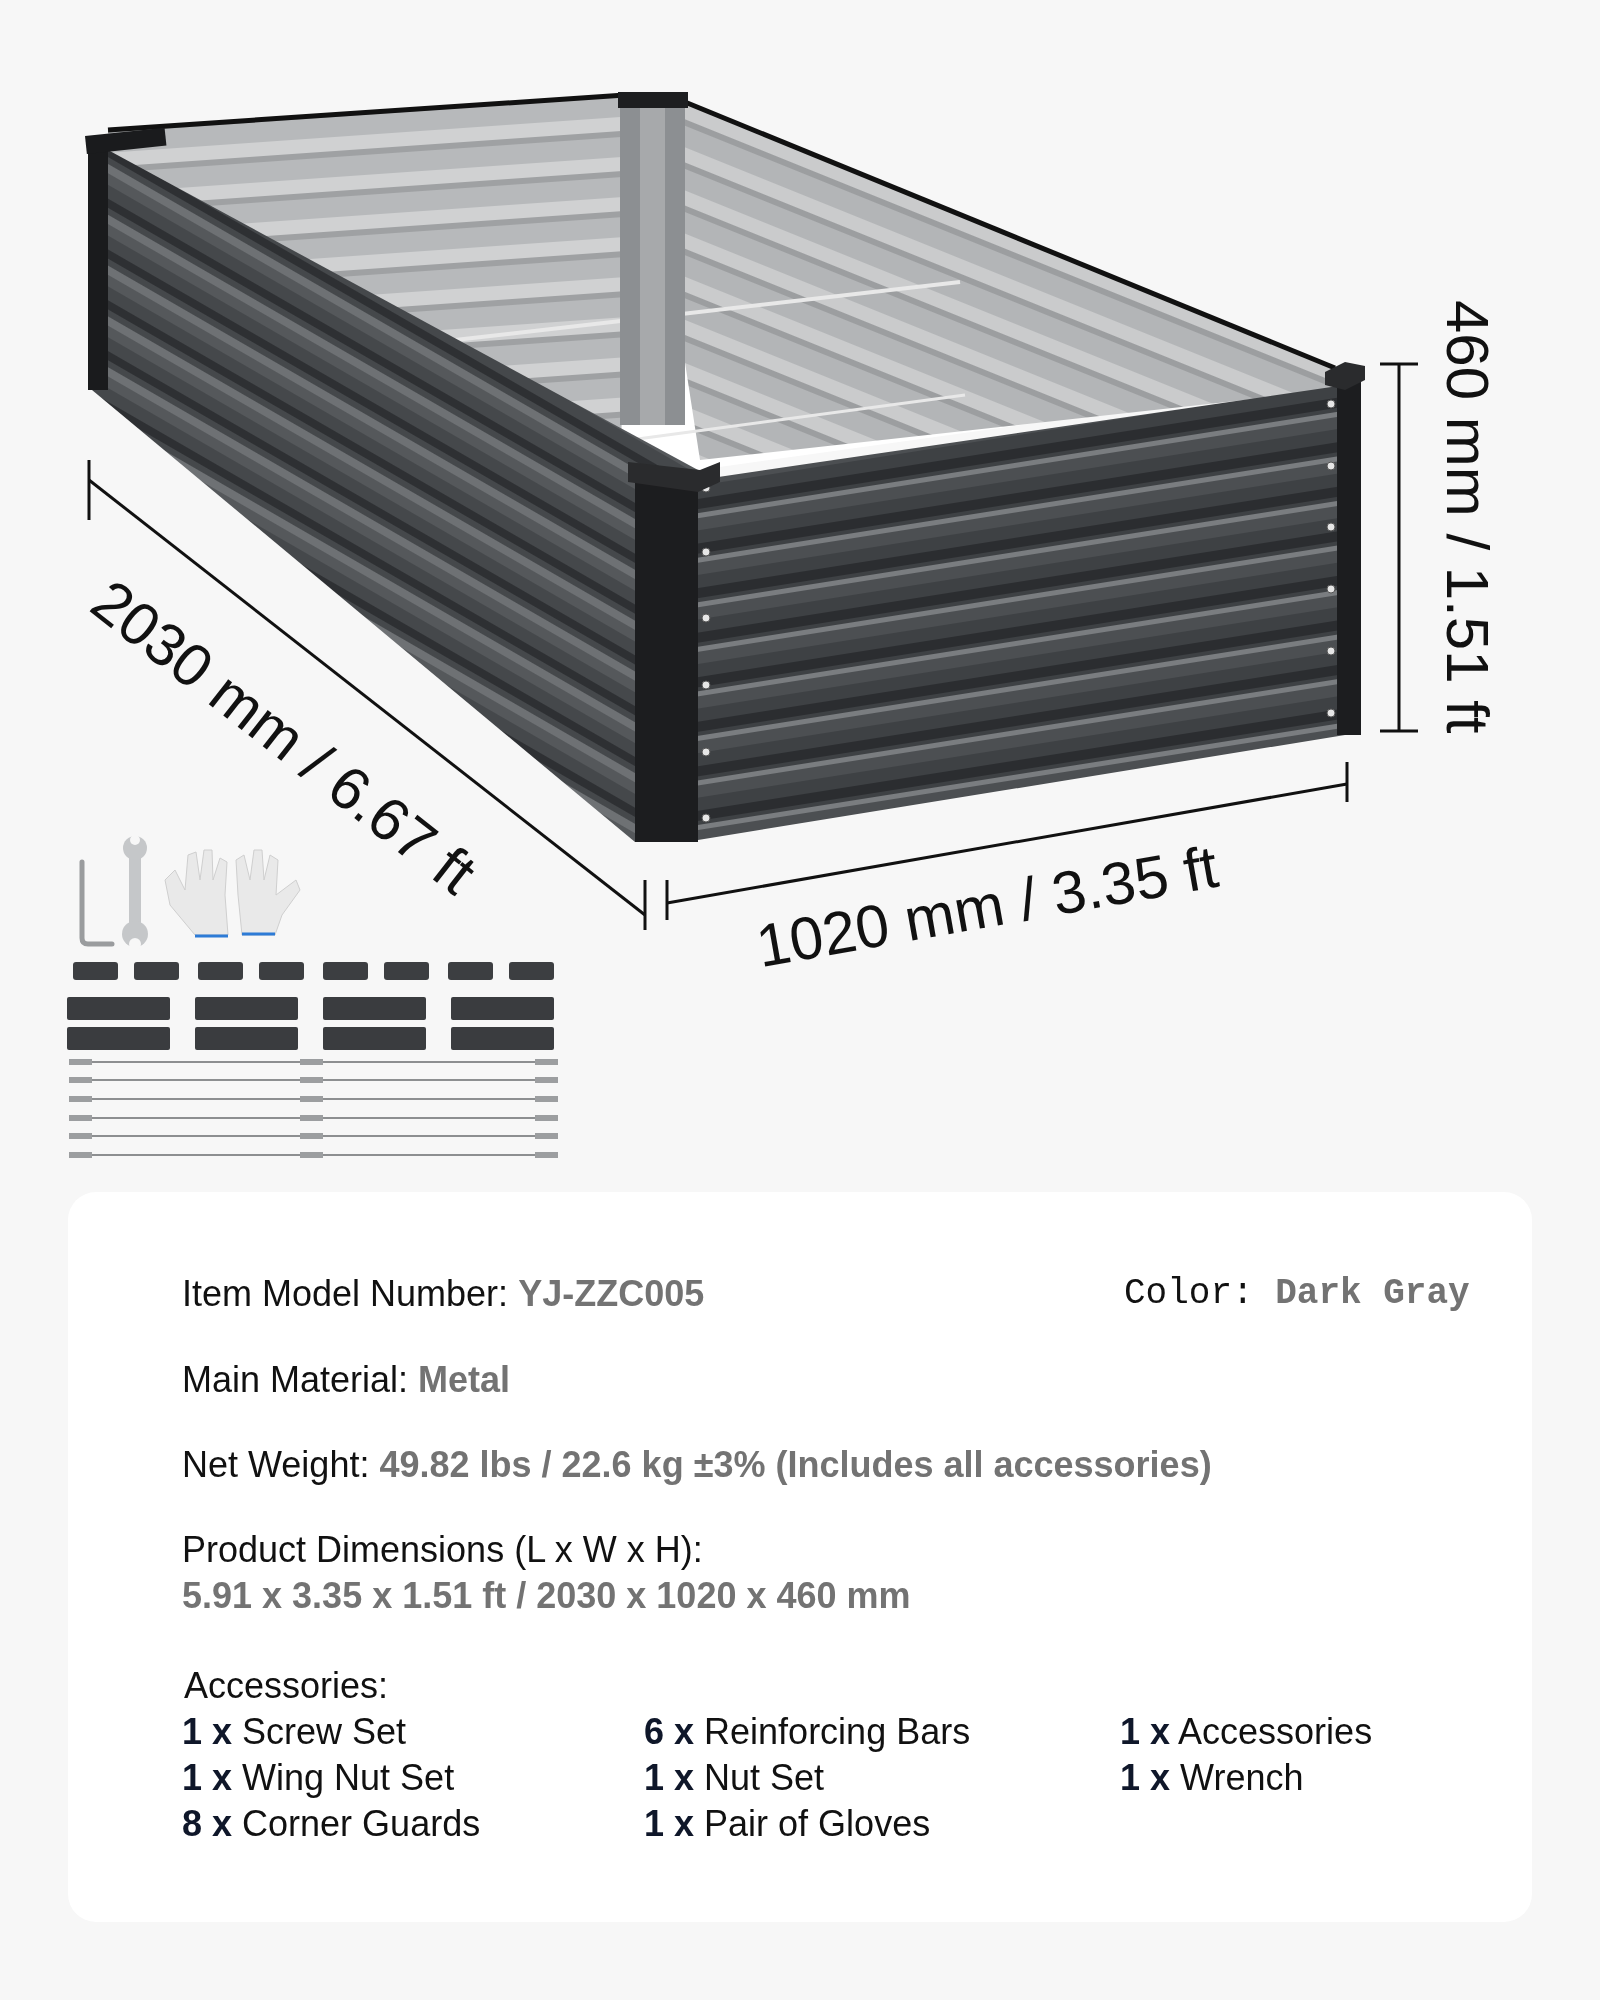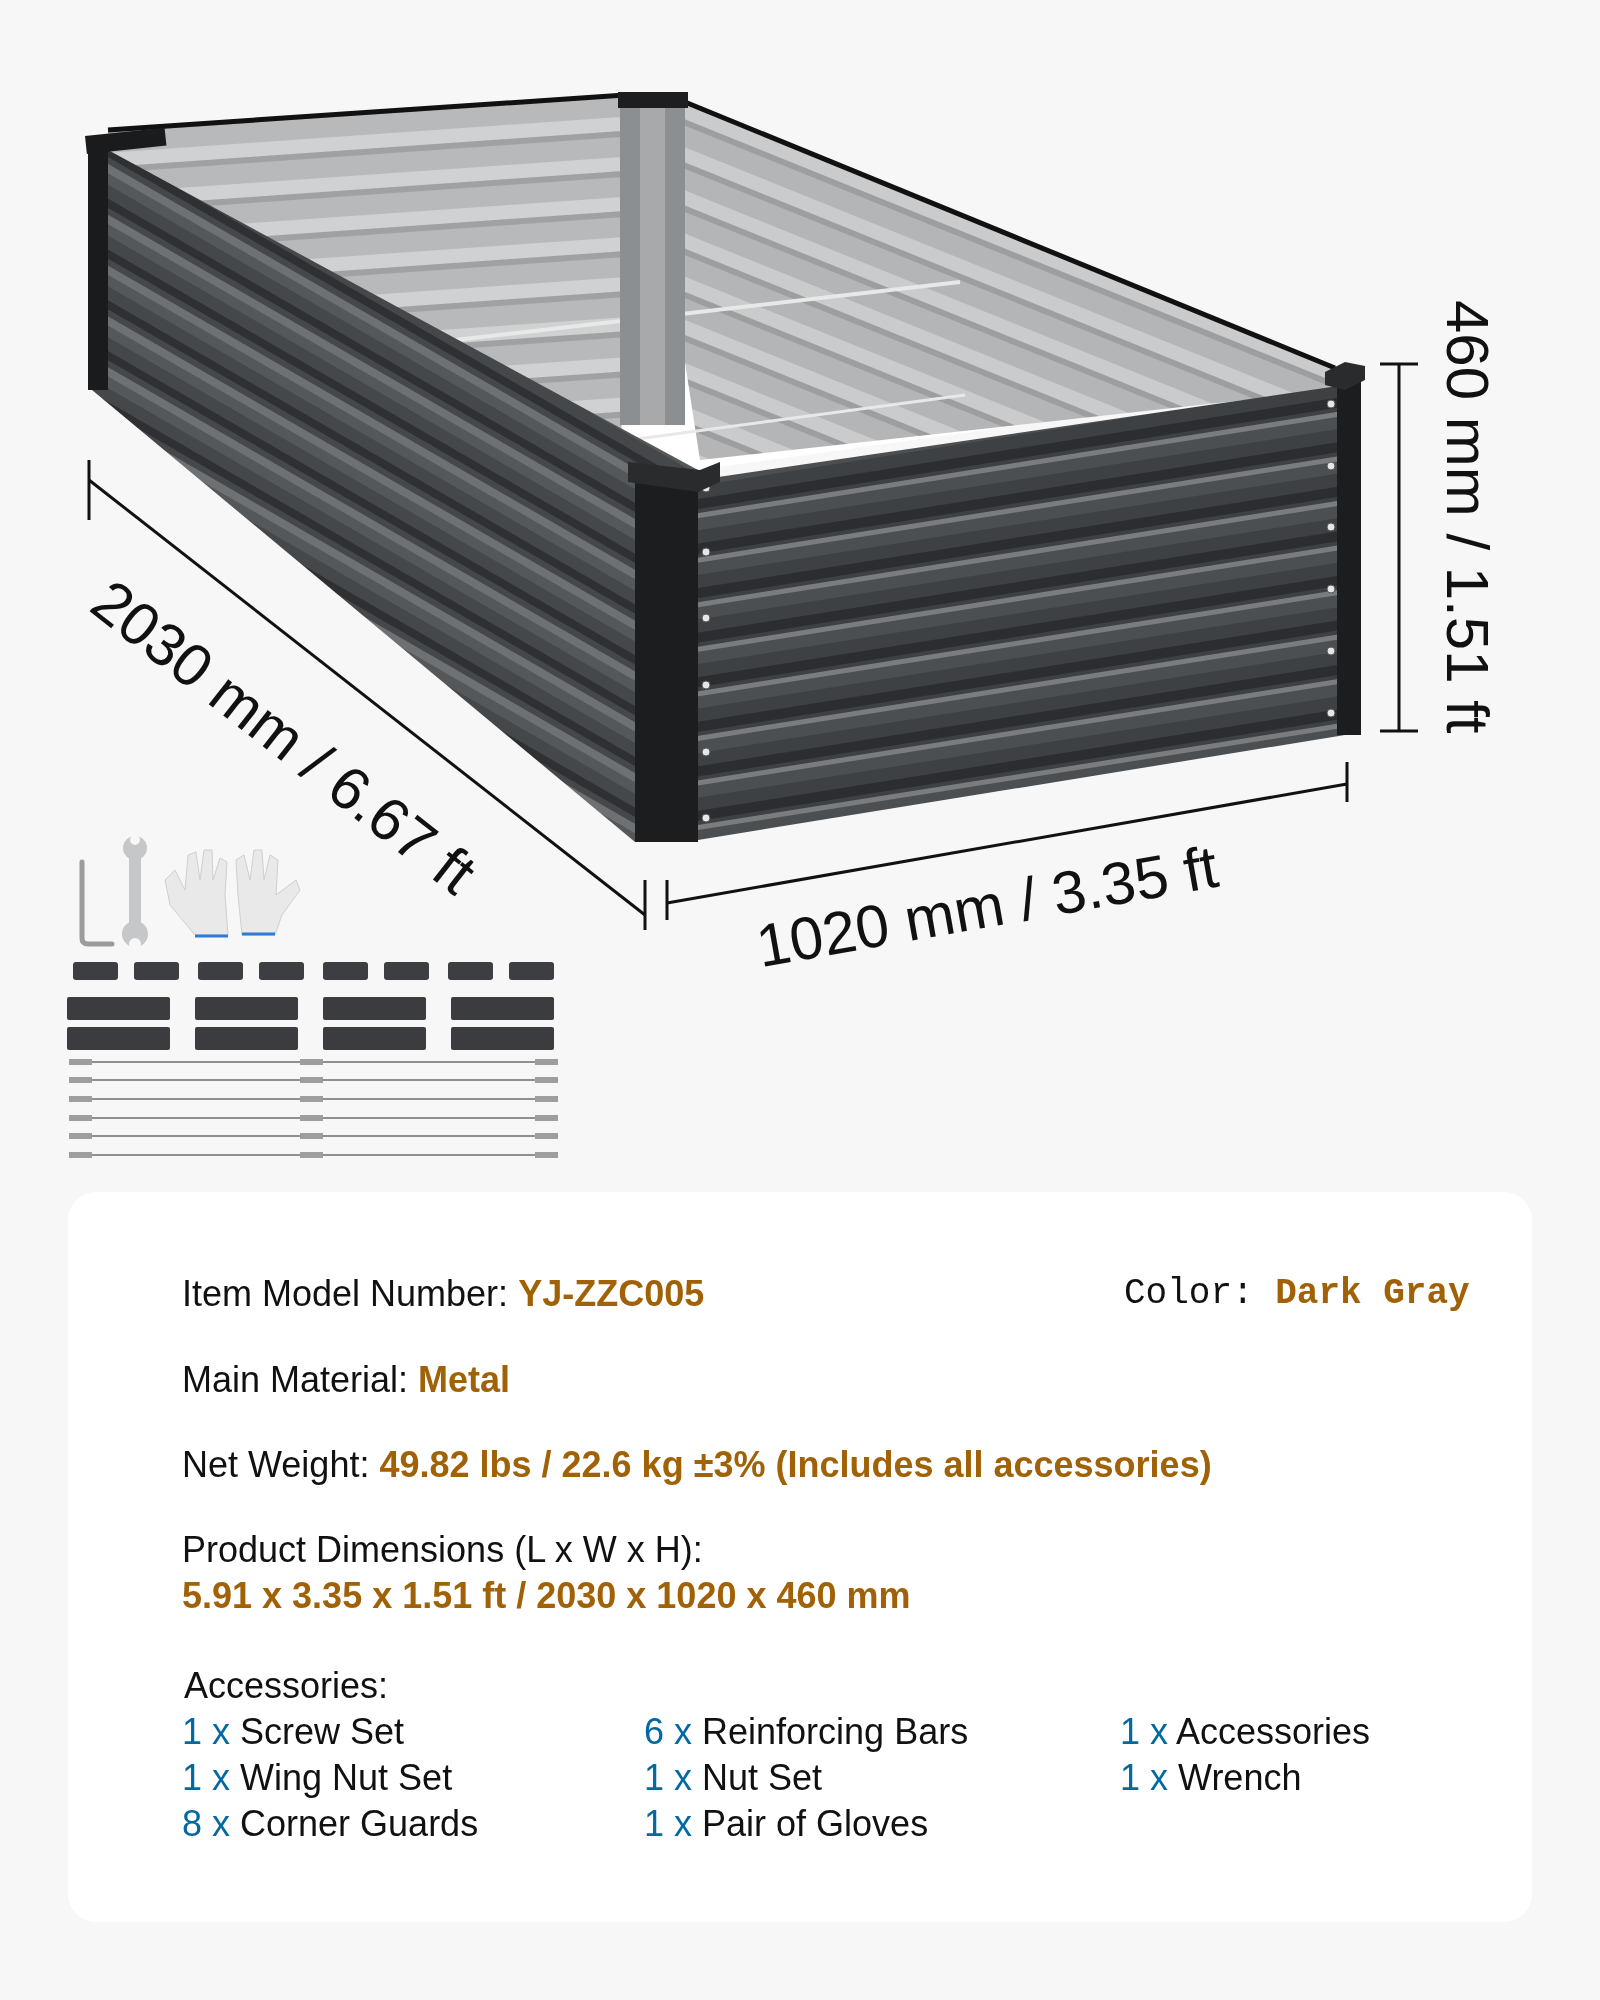--- a/index.html
+++ b/index.html
@@ -12,23 +12,23 @@
     position:absolute; font-family:"Liberation Sans", "DejaVu Sans", sans-serif;
     font-size:60px; color:#111; white-space:nowrap; transform-origin:0 0; line-height:1;
   }
   .card {
     position:absolute; left:68px; top:1192px; width:1464px; height:730px;
     background:#ffffff; border-radius:28px;
   }
   .spec {
     position:absolute; font-size:36px; white-space:nowrap; line-height:1; color:#111;
   }
-  .val { color:#a16207; font-weight:bold; }
+  .val { color:#737373; font-weight:bold; }
   .acc-item { position:absolute; font-size:36px; white-space:nowrap; line-height:1; color:#111; }
-  .acc-qty { color:#0369a1; font-weight:normal; }
+  .acc-qty { color:#0f172a; font-weight:bold; }
 </style>
 </head>
 <body>
 
 <svg id="product-illustration" viewBox="0 0 1600 1180" xmlns="http://www.w3.org/2000/svg">
   <defs>
     <pattern id="innerCorr" patternUnits="userSpaceOnUse" width="40" height="40" patternTransform="rotate(-4)">
       <rect width="40" height="40" fill="#b7b9bb"></rect>
       <rect y="0" width="40" height="14" fill="#d0d1d2"></rect>
       <rect y="14" width="40" height="6" fill="#9fa1a3"></rect>

